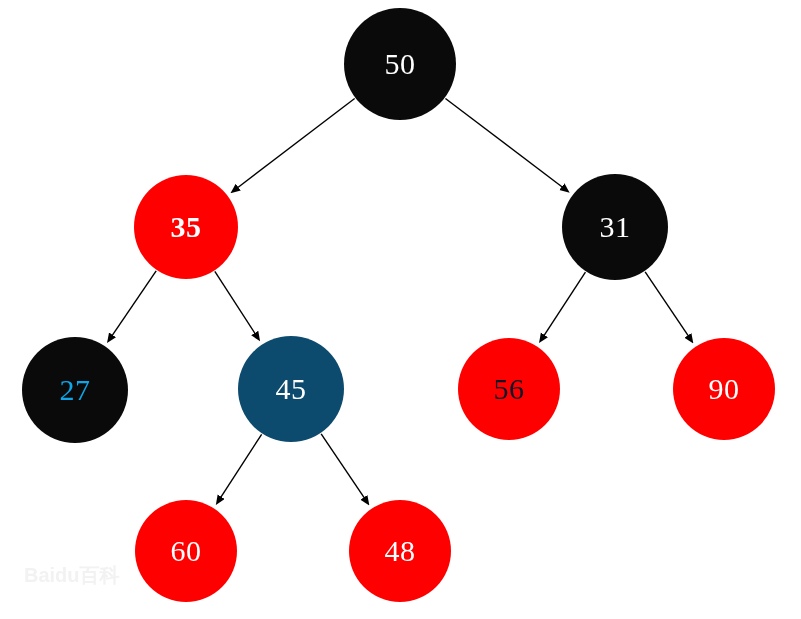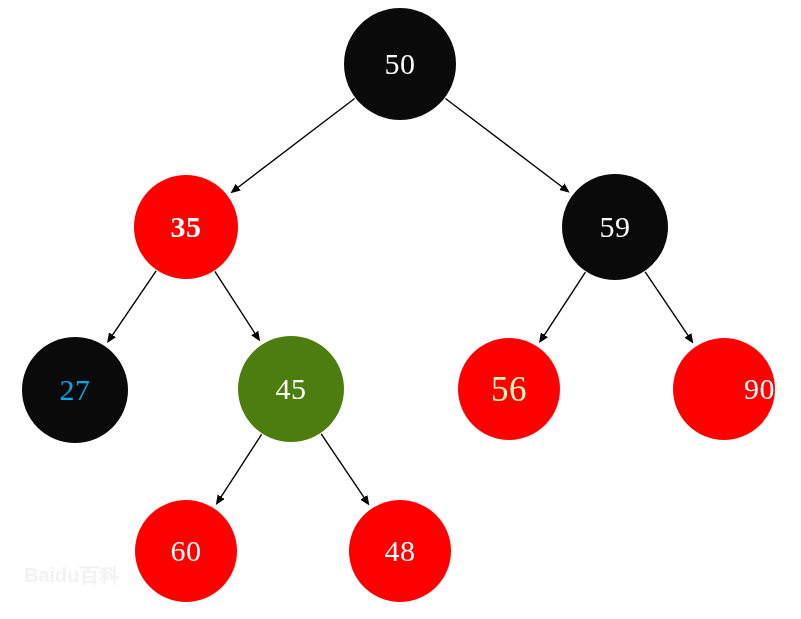--- a/index.html
+++ b/index.html
@@ -79,32 +79,32 @@
   </svg>
 
   <div id="nodes-group">
       <div class="node" style="left: 344px; top: 8px; width: 112px; height: 112px; background: rgb(10, 10, 10);">
         <span class="node-label" style="font-size: 30px; color: rgb(255, 255, 255);">50</span>
       </div>
       <div class="node" style="left: 134px; top: 175px; width: 104px; height: 104px; background: rgb(255, 0, 0);">
         <span class="node-label" style="font-size: 30px; color: rgb(255, 255, 255); font-weight: bold;">35</span>
       </div>
       <div class="node" style="left: 562px; top: 174px; width: 106px; height: 106px; background: rgb(10, 10, 10);">
-        <span class="node-label" style="font-size: 30px; color: rgb(255, 255, 255);">59</span>
+        <span class="node-label" style="font-size: 30px; color: rgb(255, 255, 255);">31</span>
       </div>
       <div class="node" style="left: 22px; top: 337px; width: 106px; height: 106px; background: rgb(10, 10, 10);">
         <span class="node-label" style="font-size: 30px; color: #0ea5e9;">27</span>
       </div>
-      <div class="node" style="left: 238px; top: 336px; width: 106px; height: 106px; background: #4d7c0f;">
+      <div class="node" style="left: 238px; top: 336px; width: 106px; height: 106px; background: #0c4a6e;">
         <span class="node-label" style="font-size: 30px; color: rgb(255, 255, 255);">45</span>
       </div>
       <div class="node" style="left: 458px; top: 338px; width: 102px; height: 102px; background: rgb(255, 0, 0);">
-        <span class="node-label" style="font-size: 35px; color: #fef9c3;">56</span>
+        <span class="node-label" style="font-size: 30px; color: #0f172a;">56</span>
       </div>
-      <div class="node" style="left: 673px; top: 338px; width: 102px; height: 102px; background: rgb(255, 0, 0); justify-content: flex-end;">
+      <div class="node" style="left: 673px; top: 338px; width: 102px; height: 102px; background: rgb(255, 0, 0);">
         <span class="node-label" style="font-size: 30px; color: rgb(255, 255, 255);">90</span>
       </div>
       <div class="node" style="left: 135px; top: 500px; width: 102px; height: 102px; background: rgb(255, 0, 0);">
         <span class="node-label" style="font-size: 30px; color: rgb(255, 255, 255);">60</span>
       </div>
       <div class="node" style="left: 349px; top: 500px; width: 102px; height: 102px; background: rgb(255, 0, 0);">
         <span class="node-label" style="font-size: 30px; color: rgb(255, 255, 255);">48</span>
       </div>
     </div>
 

